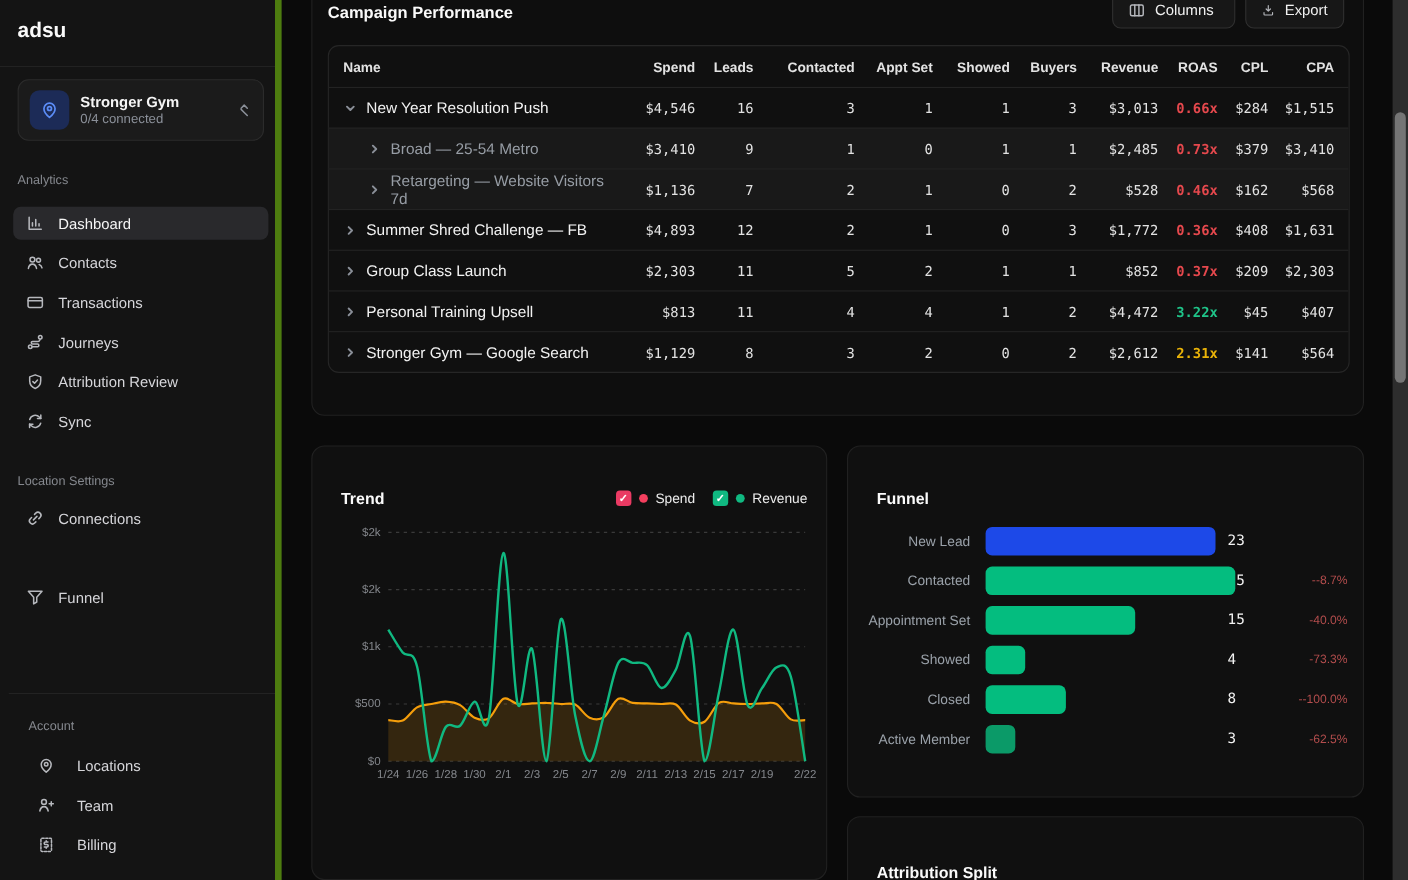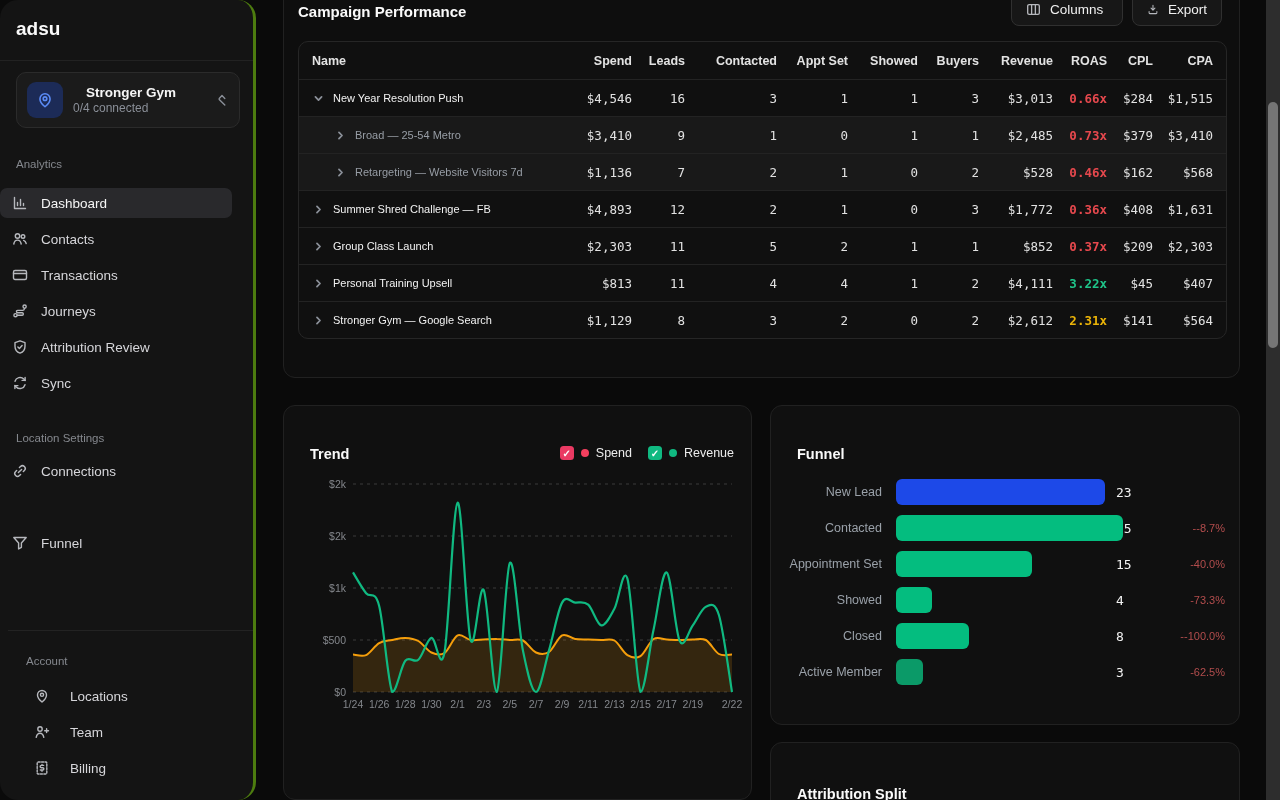--- a/index.html
+++ b/index.html
@@ -2,33 +2,33 @@
 <html><head>
 <meta charset="utf-8">
 <style>
   * { margin:0; padding:0; box-sizing:border-box; }
   html,body { width:1280px; height:800px; overflow:hidden; background:#0a0a0a;
               font-family:"Liberation Sans", sans-serif; color:#e8e8e8; }
   .mono { font-family:"DejaVu Sans Mono", monospace; }
 
   
   #sidebar { position:absolute; left:0; top:0; width:256px; height:800px;
-             background:#141414; border-right:3px solid #4d7c0f;border-radius:18px; }
+             background:#141414; border-right:6px solid #4d7c0f; }
   .sb-logo { position:absolute; left:16px; top:18px; font-size:19px; font-weight:700; color:#fafafa; }
   .sb-hr { position:absolute; left:0; right:0; top:60px; border-top:1px solid #222; }
   .loc-card { position:absolute; left:16px; top:72px; width:224px; height:56px;
               background:#1b1b1b; border:1px solid #2b2b2b; border-radius:10px;
               display:flex; align-items:center; padding:0 10px; gap:10px; cursor:pointer; }
   .loc-ico { width:36px; height:36px; border-radius:9px; background:#1c2b57;
              display:flex; align-items:center; justify-content:center; flex:none; }
-  .loc-name { font-size:13.5px; font-weight:700; color:#f5f5f5; line-height:17px;margin-left:13px; }
+  .loc-name { font-size:13.5px; font-weight:700; color:#f5f5f5; line-height:17px; }
   .loc-sub  { font-size:12px; color:#8a8f98; line-height:15px; }
   .loc-chev { margin-left:auto; }
   .sb-label { position:absolute; left:16px; font-size:11.5px; color:#85888e; }
-  .sb-item { position:absolute; left:0; width:232px; height:30px; border-radius:7px;
+  .sb-item { position:absolute; left:12px; width:232px; height:30px; border-radius:7px;
              display:flex; align-items:center; padding:0 12px; gap:13px;
              color:#d6d6da; font-size:13.5px; cursor:pointer; }
   .sb-item.active { background:#29292c; color:#f5f5f5; }
   .sb-item svg { flex:none; }
   .sb-hr2 { position:absolute; left:8px; right:0; top:630px; border-top:1px solid #232323; }
   .acct { left:22px; width:222px;gap:20px; }
   .acct-label { left:26px; }
   svg.ic { stroke:#b6b8bd; fill:none; stroke-width:1.4; stroke-linecap:round; stroke-linejoin:round; }
 
   
@@ -42,21 +42,21 @@
   #btn-export  { left:848px; width:90px; }
 
   #table-card { position:absolute; left:14px; top:57px; width:929px;
                 background:#101010; border:1px solid #262626; border-radius:10px; overflow:hidden; }
   .t-row, .t-head { display:flex; align-items:center; height:37px; }
   .t-head { font-size:13px; font-weight:700; color:#fafafa; }
   .t-row { border-top:1px solid #232323; }
   .t-row.sub { background:#191919; }
   .cell { text-align:right; font-size:12.5px; color:#e2e2e2; flex:none; }
   .c-name { flex:1 1 auto; display:flex; align-items:center; text-align:left; padding-left:13px; gap:0; min-width:0; }
-  .c-name .nm { font-size:11px; color:#f2f2f2; font-family:"Liberation Sans",sans-serif; margin-left:9px; }
+  .c-name .nm { font-size:14px; color:#f2f2f2; font-family:"Liberation Sans",sans-serif; margin-left:9px; }
   .t-row.sub .nm { color:#979da5; }
   .t-row.sub .chev-box { margin-left:22px; }
   .chev-box { width:12px; height:12px; display:flex; align-items:center; justify-content:center; flex:none; }
   .chev { stroke:#8a8f98; fill:none; stroke-width:1.6; stroke-linecap:round; stroke-linejoin:round; }
   .chev.right { transform:rotate(-90deg); }
   .c-spend{width:80px} .c-leads{width:53px} .c-cont{width:92px} .c-appt{width:71px}
   .c-show{width:70px} .c-buy{width:61px} .c-rev{width:74px} .c-roas{width:54px; font-weight:700}
   .c-cpl{width:46px} .c-cpa{width:60px; padding-right:0}
   .t-head .cell, .t-head .c-name { font-family:"Liberation Sans",sans-serif; }
   #table-card .pad-r { width:13px; flex:none; }
@@ -365,21 +365,21 @@
             </svg>
           </span>
           <span class="nm">Personal Training Upsell</span>
         </div>
       <div class="cell mono c-spend">$813</div>
       <div class="cell mono c-leads">11</div>
       <div class="cell mono c-cont">4</div>
       <div class="cell mono c-appt">4</div>
       <div class="cell mono c-show">1</div>
       <div class="cell mono c-buy">2</div>
-      <div class="cell mono c-rev">$4,111</div>
+      <div class="cell mono c-rev">$4,472</div>
       <div class="cell mono c-roas roas" style="color: rgb(31, 196, 137);">3.22x</div>
       <div class="cell mono c-cpl">$45</div>
       <div class="cell mono c-cpa">$407</div>
       <div class="pad-r"></div>
     </div>
     <div class="t-row">
       <div class="cell c-name">
           <span class="chev-box">
             <svg class="chev right" width="11" height="11" viewBox="0 0 10 10">
               <path d="M2.2 3.6L5 6.4l2.8-2.8"></path>

